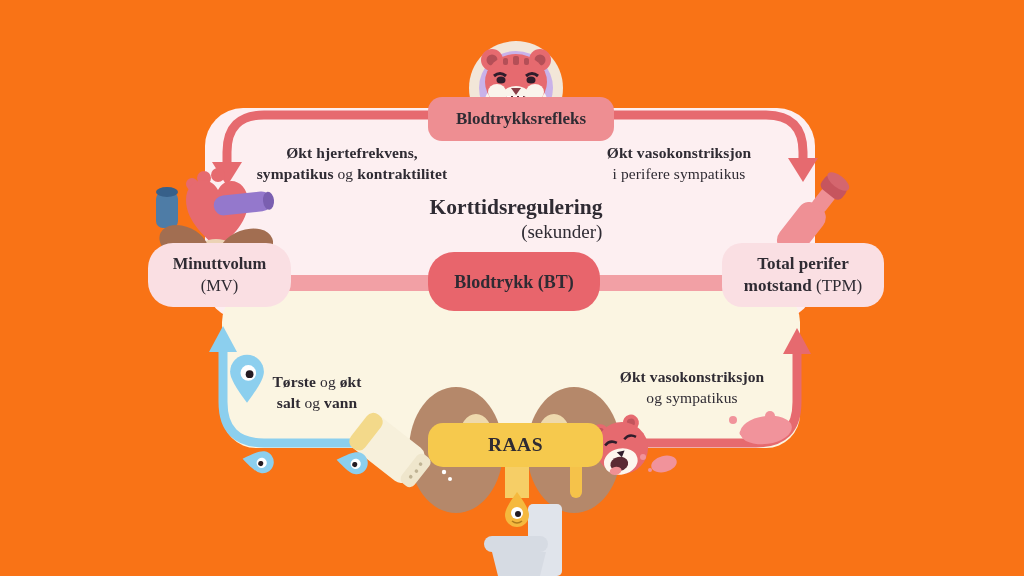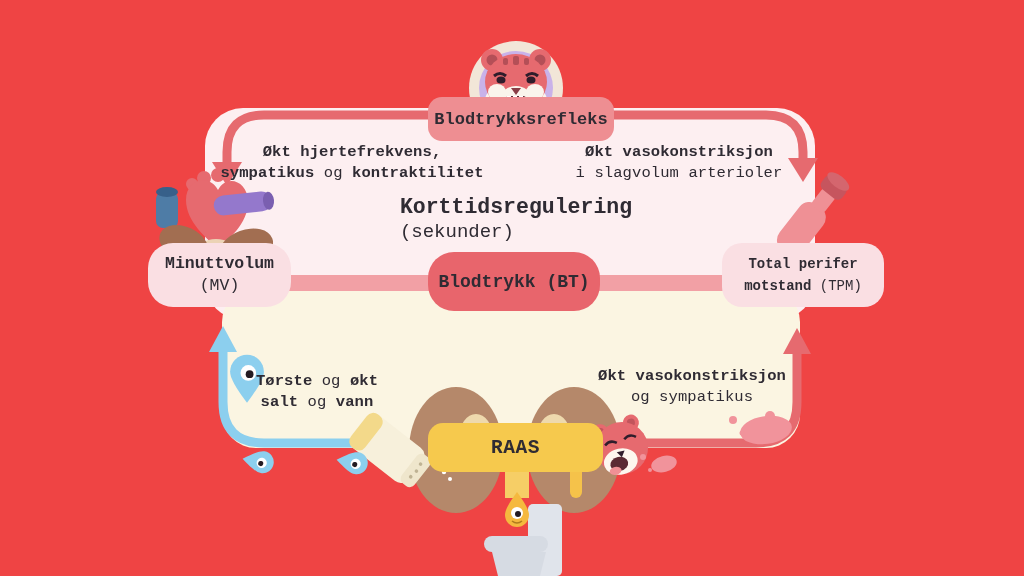--- a/index.html
+++ b/index.html
@@ -1,54 +1,54 @@
 <!DOCTYPE html>
 <html><head>
 <meta charset="utf-8">
 <style>
   html,body{margin:0;padding:0;background:#ffffff;}
   #stage{
-    position:relative;width:1024px;height:576px;overflow:hidden;background:#ef4444;
-    font-family:Liberation Mono, monospace;color:#2f2b33;
+    position:relative;width:1024px;height:576px;overflow:hidden;background:#f97316;
+    font-family:Liberation Serif, serif;color:#2f2b33;
   }
   #art{position:absolute;left:0;top:0;}
   .b{font-weight:700;}
   .note{
     position:absolute;transform:translateX(-50%);text-align:center;
     font-size:15.5px;line-height:21px;letter-spacing:.1px;
   }
   .note div{white-space:nowrap;}
   .section{
-    position:absolute;transform:translateX(-50%);text-align:left;white-space:nowrap;
+    position:absolute;transform:translateX(-50%);text-align:right;white-space:nowrap;
   }
   .section-title{font-size:21.5px;font-weight:700;line-height:26px;}
   .section-sub{font-size:19px;line-height:24px;}
   .nodebox{
     position:absolute;display:flex;flex-direction:column;align-items:center;justify-content:center;
     text-align:center;border-radius:20px;
   }
   .nodebox div{white-space:nowrap;}
   #reflex-box{
     left:428px;top:97px;width:186px;height:44px;background:#ee8e92;border-radius:14px;
     font-size:17px;font-weight:700;
   }
   #mv-box{
     left:148px;top:243px;width:143px;height:64px;background:#fadfe3;
     font-size:16.5px;line-height:22px;border-radius:25px;
   }
   #tpm-box{
     left:722px;top:243px;width:162px;height:64px;background:#fadfe3;
-    font-size:14px;line-height:22px;
+    font-size:17px;line-height:22px;
   }
   #bp-box{
     left:428px;top:252px;width:172px;height:59px;background:#e8656c;border-radius:26px;
     font-size:18px;line-height:22px;
   }
   #raas-box{
-    left:428px;top:423px;width:175px;height:49px;background:#f6c94d;border-radius:15px;
+    left:428px;top:423px;width:175px;height:44px;background:#f6c94d;border-radius:15px;
     font-size:19.5px;font-weight:700;letter-spacing:.5px;
   }
   #heart-note{left:352px;top:142px;}
   #vaso-top-note{left:679px;top:142px;}
   #shortterm-heading{left:516px;top:194px;}
   #longterm-heading{left:517px;top:320px;}
   #thirst-note{left:317px;top:371px;}
   #vaso-bottom-note{left:692px;top:366px;}
 </style>
 </head>
@@ -207,21 +207,21 @@
   <div class="nodebox" id="reflex-box">
     <span>Blodtrykksrefleks</span>
   </div>
 
   <div class="note" id="heart-note">
       <div><span class="b">Økt hjertefrekvens,</span></div>
       <div><span class="b">sympatikus</span><span> og </span><span class="b">kontraktilitet</span></div>
     </div>
   <div class="note" id="vaso-top-note">
       <div><span class="b">Økt vasokonstriksjon</span></div>
-      <div><span>i slagvolum arterioler</span></div>
+      <div><span>i perifere sympatikus</span></div>
     </div>
 
   <div class="section" id="shortterm-heading">
     <div class="section-title">Korttidsregulering</div>
     <div class="section-sub">(sekunder)</div>
   </div>
 
   <div class="nodebox" id="mv-box">
       <div><span class="b">Minuttvolum</span></div>
       <div><span>(MV)</span></div>

